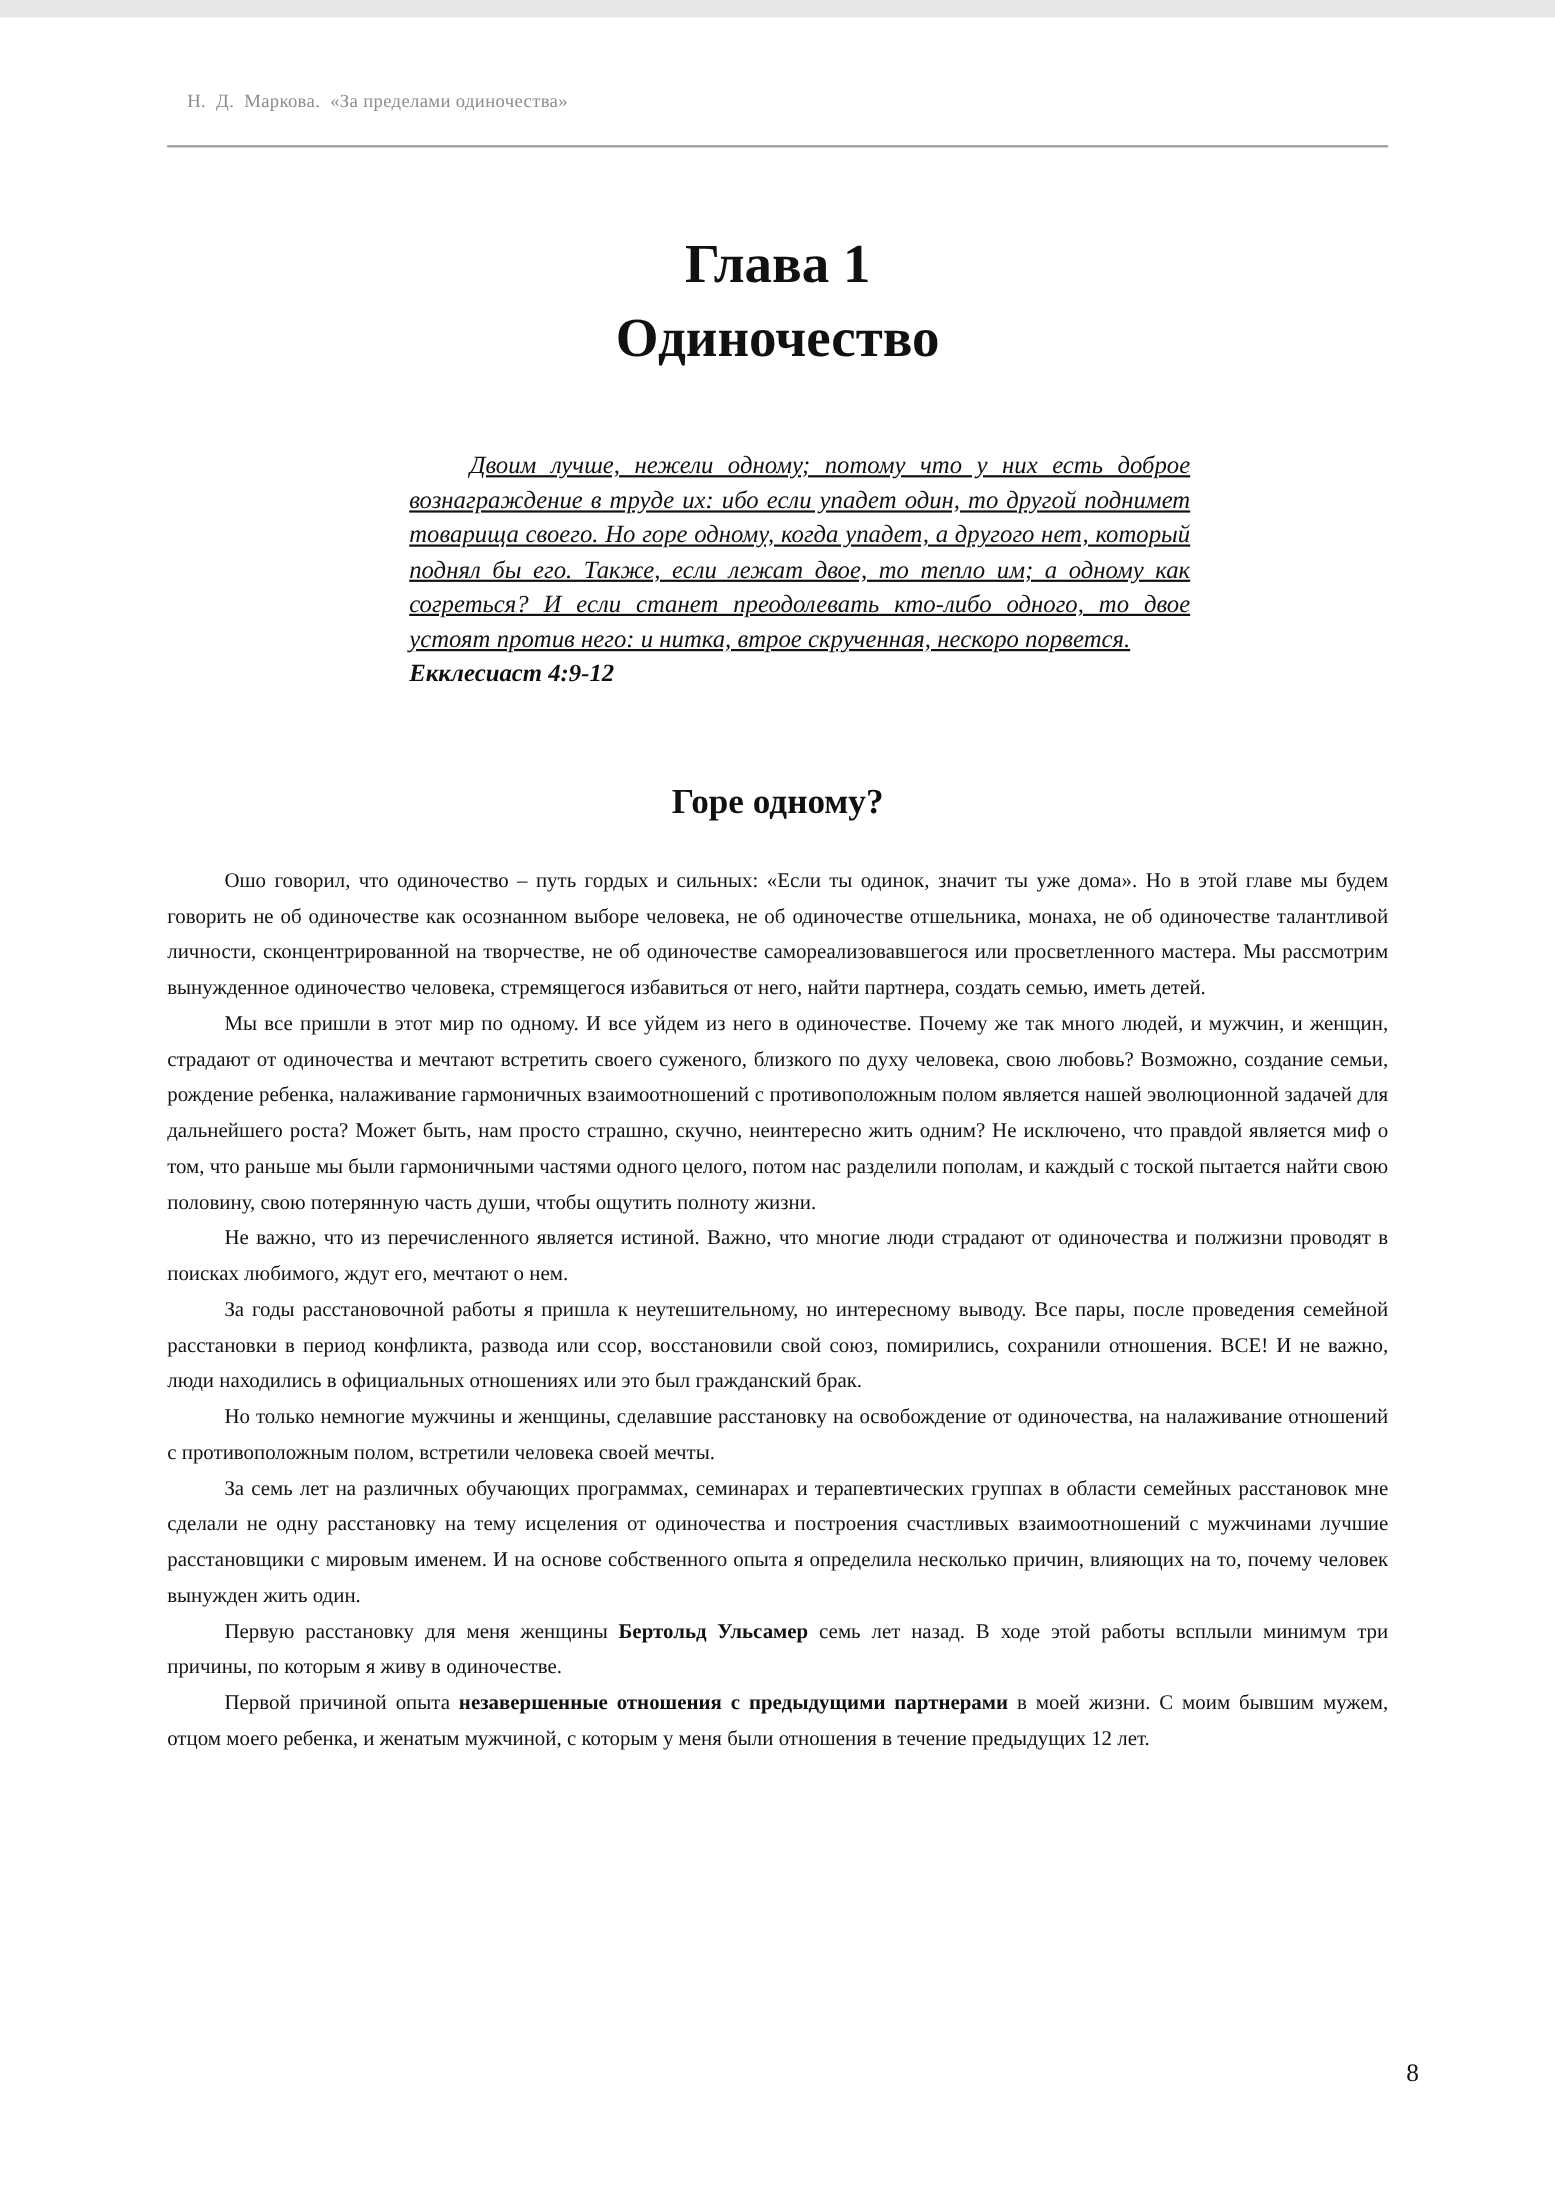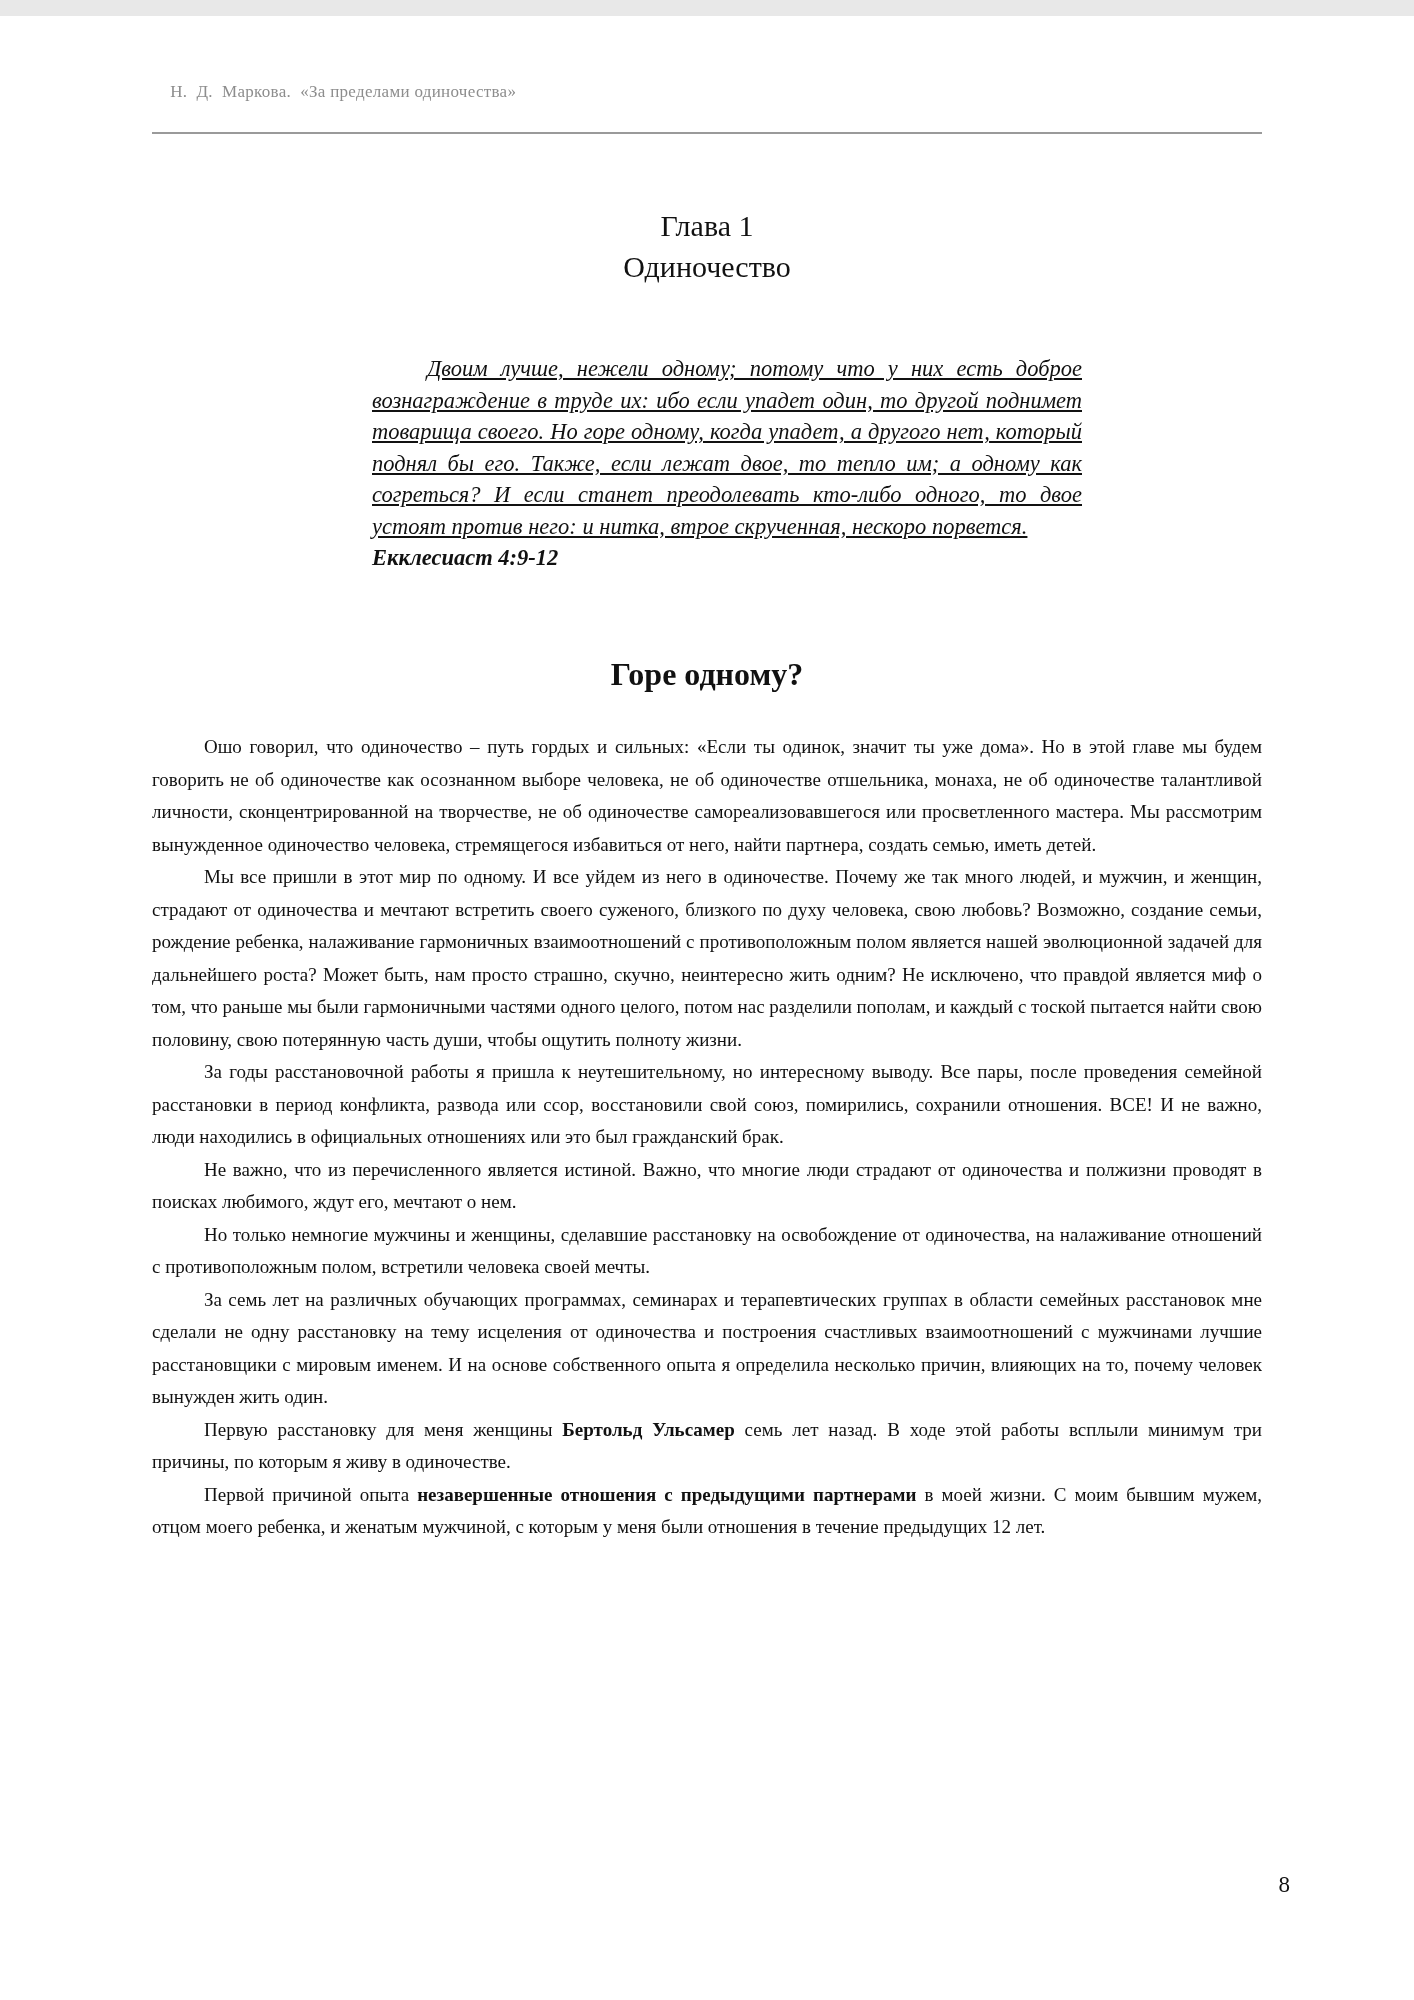--- a/index.html
+++ b/index.html
@@ -26,22 +26,22 @@
     letter-spacing: 0.3px;
   }
   .header-rule {
     border: none;
     border-top: 2px solid #9a9a9a;
     margin: 10px 0 0 0;
   }
   .chapter-title {
     margin: 72px 0 0 0;
     text-align: center;
-    font-size: 30px;
-    font-weight: normal;
+    font-size: 50px;
+    font-weight: bold;
     line-height: 1.35;
   }
   .epigraph {
     margin: 66px 180px 0 220px;
     font-style: italic;
     font-size: 22.5px;
     line-height: 31.5px;
     text-align: justify;
   }
   .epigraph .epigraph-text {
@@ -101,22 +101,22 @@
   <div class="epigraph">
     <p class="epigraph-text">Двоим лучше, нежели одному; потому что у них есть доброе вознаграждение в труде их: ибо если упадет один, то другой поднимет товарища своего. Но горе одному, когда упадет, а другого нет, который поднял бы его. Также, если лежат двое, то тепло им; а одному как согреться? И если станет преодолевать кто-либо одного, то двое устоят против него: и нитка, втрое скрученная, нескоро порвется.</p>
     <p class="epigraph-source">Екклесиаст 4:9-12</p>
   </div>
 
   <div class="section-heading">Горе одному?</div>
 
   <div class="body-text">
       <p><span>Ошо говорил, что одиночество – путь гордых и сильных: «Если ты одинок, значит ты уже дома». Но в этой главе мы будем говорить не об одиночестве как осознанном выборе человека, не об одиночестве отшельника, монаха, не об одиночестве талантливой личности, сконцентрированной на творчестве, не об одиночестве самореализовавшегося или просветленного мастера. Мы рассмотрим вынужденное одиночество человека, стремящегося избавиться от него, найти партнера, создать семью, иметь детей.</span></p>
       <p><span>Мы все пришли в этот мир по одному. И все уйдем из него в одиночестве. Почему же так много людей, и мужчин, и женщин, страдают от одиночества и мечтают встретить своего суженого, близкого по духу человека, свою любовь? Возможно, создание семьи, рождение ребенка, налаживание гармоничных взаимоотношений с противоположным полом является нашей эволюционной задачей для дальнейшего роста? Может быть, нам просто страшно, скучно, неинтересно жить одним? Не исключено, что правдой является миф о том, что раньше мы были гармоничными частями одного целого, потом нас разделили пополам, и каждый с тоской пытается найти свою половину, свою потерянную часть души, чтобы ощутить полноту жизни.</span></p>
+      <p><span>Не важно, что из перечисленного является истиной. Важно, что многие люди страдают от одиночества и полжизни проводят в поисках любимого, ждут его, мечтают о нем.</span></p>
       <p><span>За годы расстановочной работы я пришла к неутешительному, но интересному выводу. Все пары, после проведения семейной расстановки в период конфликта, развода или ссор, восстановили свой союз, помирились, сохранили отношения. ВСЕ! И не важно, люди находились в официальных отношениях или это был гражданский брак.</span></p>
-      <p><span>Не важно, что из перечисленного является истиной. Важно, что многие люди страдают от одиночества и полжизни проводят в поисках любимого, ждут его, мечтают о нем.</span></p>
       <p><span>Но только немногие мужчины и женщины, сделавшие расстановку на освобождение от одиночества, на налаживание отношений с противоположным полом, встретили человека своей мечты.</span></p>
       <p><span>За семь лет на различных обучающих программах, семинарах и терапевтических группах в области семейных расстановок мне сделали не одну расстановку на тему исцеления от одиночества и построения счастливых взаимоотношений с мужчинами лучшие расстановщики с мировым именем. И на основе собственного опыта я определила несколько причин, влияющих на то, почему человек вынужден жить один.</span></p>
       <p><span>Первую расстановку для меня женщины </span><span class="b">Бертольд Ульсамер</span><span> семь лет назад. В ходе этой работы всплыли минимум три причины, по которым я живу в одиночестве.</span></p>
       <p><span>Первой причиной опыта </span><span class="b">незавершенные отношения с предыдущими партнерами</span><span> в моей жизни. С моим бывшим мужем, отцом моего ребенка, и женатым мужчиной, с которым у меня были отношения в течение предыдущих 12 лет.</span></p>
     </div>
 
   <div class="page-number">8</div>
 
 </div>
 

